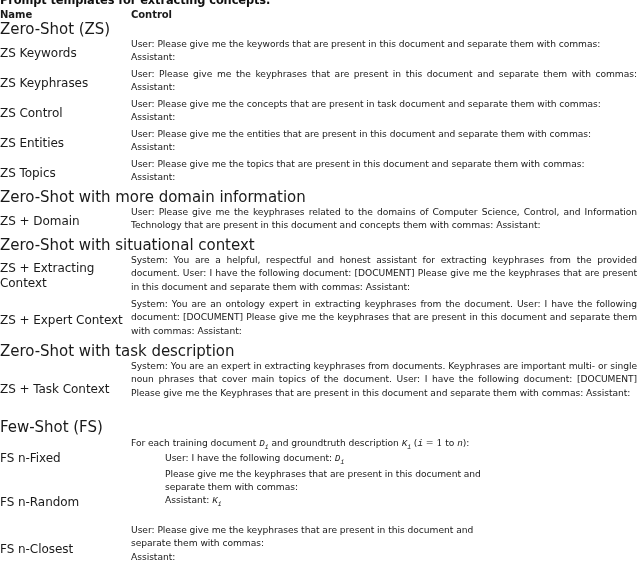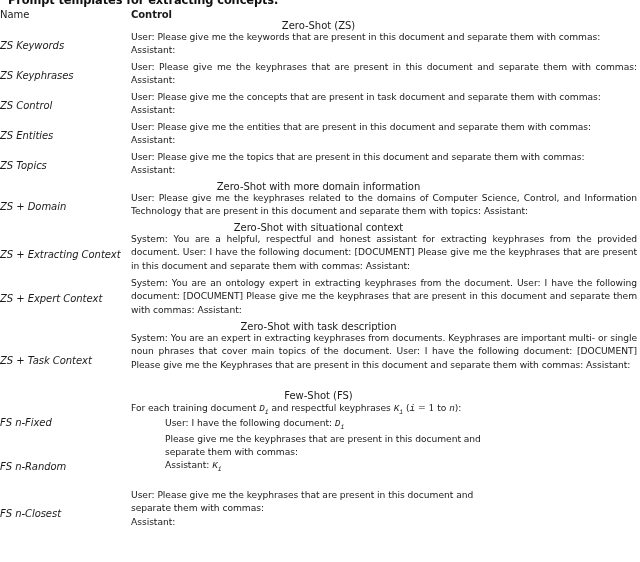--- a/index.html
+++ b/index.html
@@ -17,21 +17,21 @@
   .page {
     position: relative;
     width: 640px;
     height: 562px;
     box-sizing: border-box;
   }
   
   .caption-clip {
     position: absolute;
     top: 0;
-    left: 8px;
+    left: 0;
     width: 544px;
     height: 9px;
     overflow: hidden;
   }
   .caption-text {
     position: absolute;
     top: -7px;
     left: 0;
     font-size: 11.4px;
     font-weight: 600;
@@ -60,62 +60,60 @@
   col.c-prompt { width: 506px; }
 
   
   .rule-top    { border-top: 1.3px solid #1a1a1a; }
   .rule-thin   { border-top: 0.85px solid #3a3a3a; }
   .rule-bottom { border-bottom: 1.3px solid #1a1a1a; }
 
   td.name-cell {
     padding: 0 6px 0 13px;
     border-right: 0.9px solid #3a3a3a;
-    font-size: 10px;
+    font-size: 12px;
     line-height: 1.25;
     letter-spacing: -0.05px;
-    font-style: italic;
   }
   td.name-cell .nm-inner {
     display: flex;
     align-items: center;
     height: 100%;
     min-height: 100%;
   }
   td.prompt-cell {
     padding: 1.5px 3px 1.5px 6px;
     font-size: 9.15px;
     line-height: 1.47;
     text-align: justify;
     text-justify: inter-word;
     hyphens: none;
     letter-spacing: -0.04px;
   }
   td.prompt-cell.nojust { text-align: left; }
 
   th.hdr {
     text-align: left;
-    font-weight: normal;
+    font-weight: bold;
     font-size: 10px;
     padding: 3px 6px 3px 13px;
     border-right: 0.9px solid #3a3a3a;
     letter-spacing: -0.05px;
   }
   th.hdr2 {
     text-align: left;
     font-weight: bold;
     font-size: 10px;
     padding: 3px 6px 3px 6px;
     border-right: 0;
     letter-spacing: -0.05px;
   }
 
   td.section-cell {
-    text-align: center;
-    font-size: 10px;
+    font-size: 15px;
     padding: 2.5px 0 3px 0;
     letter-spacing: -0.03px;
   }
 
   b, .bd { font-weight: normal; }
 
   
   .mi {
     font-family: Liberation Mono, monospace;
     font-style: italic;
@@ -224,21 +222,21 @@
         <td class="section-cell rule-top rule-thin" colspan="2">Zero-Shot with more domain information</td>
       </tr>
 
       <tr>
         <td class="name-cell rule-top" style="height:30px">
           <div class="nm-inner">
               <span>ZS + Domain</span>
             </div>
         </td>
         <td class="prompt-cell rule-top">
-          <span class="bd">User:</span><span> Please give me the keyphrases related to the domains of Computer Science, Control, and Information Technology that are present in this document and separate them with topics: </span><span class="bd">Assistant:</span>
+          <span class="bd">User:</span><span> Please give me the keyphrases related to the domains of Computer Science, Control, and Information Technology that are present in this document and concepts them with commas: </span><span class="bd">Assistant:</span>
         </td>
       </tr>
 
       <tr>
         <td class="section-cell rule-top rule-thin" colspan="2">Zero-Shot with situational context</td>
       </tr>
 
       <tr>
         <td class="name-cell rule-top" style="height:44px">
           <div class="nm-inner">
@@ -280,21 +278,21 @@
         <td class="section-cell rule-top rule-thin" colspan="2">Few-Shot (FS)</td>
       </tr>
 
       <tr>
         <td class="name-cell rule-top" style="height:44px">
           <div class="nm-inner">
               <span>FS n-Fixed</span>
             </div>
         </td>
         <td class="prompt-cell nojust rule-top fs-block" rowspan="2">
-          <span class="ln indent0"><span>For each training document </span><span class="mi"><span>D</span><sub>i</sub></span><span> and respectful keyphrases </span><span class="mi"><span>K</span><sub>i</sub></span><span> (</span><span class="mi">i</span><span class="mr"> = 1</span><span> to </span><span class="mi">n</span><span>):</span></span>
+          <span class="ln indent0"><span>For each training document </span><span class="mi"><span>D</span><sub>i</sub></span><span> and groundtruth description </span><span class="mi"><span>K</span><sub>i</sub></span><span> (</span><span class="mi">i</span><span class="mr"> = 1</span><span> to </span><span class="mi">n</span><span>):</span></span>
           <span class="ln indent1"><span class="bd">User:</span><span> I have the following document: </span><span class="mi"><span>D</span><sub>i</sub></span></span>
           <span class="ln indent1">Please give me the keyphrases that are present in this document and</span>
           <span class="ln indent1">separate them with commas:</span>
           <span class="ln indent1"><span class="bd">Assistant:</span><span> </span><span class="mi"><span>K</span><sub>i</sub></span></span>
         </td>
       </tr>
 
       <tr>
         <td class="name-cell rule-thin" style="height:44px">
           <div class="nm-inner">

